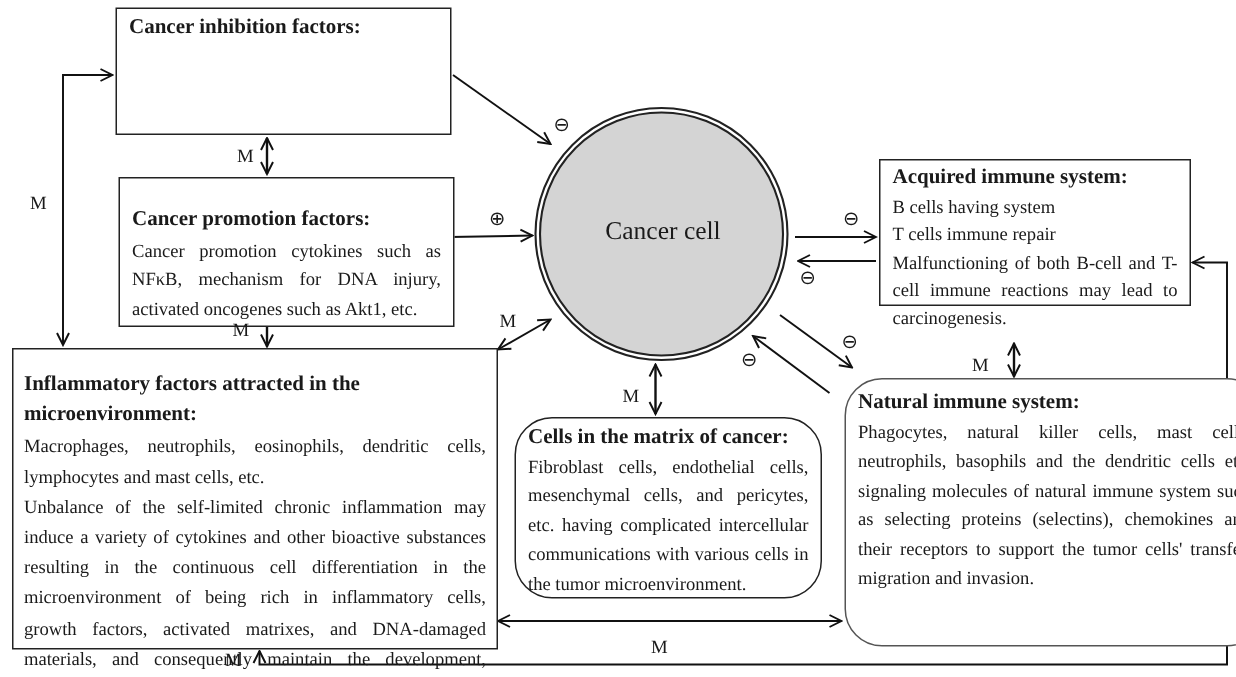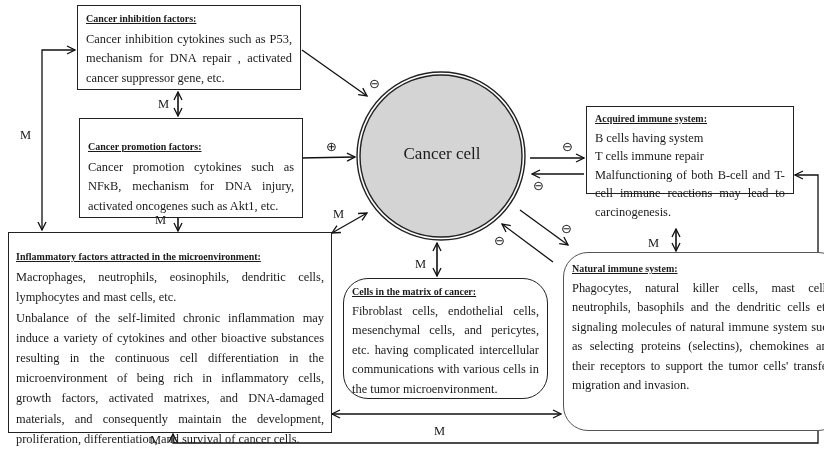--- a/index.html
+++ b/index.html
@@ -1,20 +1,20 @@
 <!DOCTYPE html>
 <html><head>
 <meta charset="utf-8">
 <style>
   html, body { margin:0; padding:0; background:#ffffff; }
   body { width:824px; height:451px; position:relative; overflow:hidden;
          font-family: "Liberation Serif", "DejaVu Serif", serif; color:#1a1a1a; }
   .box { position:absolute; border:1.3px solid #222; background:#fff; box-sizing:border-box;
          padding:4px 8px 4px 8px; font-size:12.4px; line-height:20.5px; }
-  .box .title { font-weight:bold; text-decoration:underline; display:block; font-size:10px; }
+  .box .title { font-weight:bold; display:block; font-size:14px; }
   .box .p { display:block; text-align:justify; text-align-last:left; }
   .gray { border-color:#555; }
   svg.lines { position:absolute; left:0; top:0; }
   .lbl { position:absolute; font-size:12.5px; line-height:14px; }
   .sym { position:absolute; font-size:13px; line-height:13px; font-family:"DejaVu Sans", sans-serif; }
   .cell-label { position:absolute; font-size:17px; left:380px; top:144px; width:124px; text-align:center; }
 </style>
 </head>
 <body>
 
@@ -54,40 +54,39 @@
 
   <line x1="332" y1="414" x2="561" y2="414" stroke="#111" stroke-width="1.3" marker-start="url(#ah)" marker-end="url(#ah)"></line>
 
   <polyline points="173,434 173,443 818,443 818,175 795,175" fill="none" stroke="#111" stroke-width="1.3" marker-start="url(#ah)" marker-end="url(#ah)"></polyline>
 </svg>
 
 <div class="cell-label">Cancer cell</div>
 
 <div class="box" style="left:77px; top:5px; width:224px; height:85px; padding-top:3px;">
   <span class="title">Cancer inhibition factors:</span>
-  <span class="p" style="line-height:19.5px;">Cancer inhibition cytokines such as P53, mechanism for DNA repair , activated cancer suppressor gene, etc.</span>
 </div>
 
 <div class="box" style="left:79px; top:118px; width:224px; height:100px; padding-top:18px;">
   <span class="title">Cancer promotion factors:</span>
   <span class="p" style="line-height:19.5px;">Cancer promotion cytokines such as NFκB, mechanism for DNA injury, activated oncogenes such as Akt1, etc.</span>
 </div>
 
 <div class="box" style="left:8px; top:232px; width:324px; height:201px; padding:14px 7px; line-height:20.2px;">
   <span class="title">Inflammatory factors attracted in the microenvironment:</span>
   <span class="p">Macrophages, neutrophils, eosinophils, dendritic cells, lymphocytes and mast cells, etc.</span>
   <span class="p">Unbalance of the self-limited chronic inflammation may induce a variety of cytokines and other bioactive substances resulting in the continuous cell differentiation in the microenvironment of being rich in inflammatory cells, growth factors, activated matrixes, and DNA-damaged materials, and consequently maintain the development, proliferation, differentiation, and survival of cancer cells.</span>
 </div>
 
 <div class="box" style="left:343px; top:278px; width:205px; height:121px; padding:3px 8px; line-height:19.5px;border-radius:25px;">
   <span class="title">Cells in the matrix of cancer:</span>
   <span class="p">Fibroblast cells, endothelial cells, mesenchymal cells, and pericytes, etc. having complicated intercellular communications with various cells in the tumor microenvironment.</span>
 </div>
 
-<div class="box" style="left:586px; top:106px; width:208px; height:88px; padding:3px 8px; line-height:18.6px;">
+<div class="box" style="left:586px; top:106px; width:208px; height:98px; padding:3px 8px; line-height:18.6px;">
   <span class="title">Acquired immune system:</span>
   <span class="p">B cells having system</span>
   <span class="p">T cells immune repair</span>
   <span class="p">Malfunctioning of both B-cell and T-cell immune reactions may lead to carcinogenesis.</span>
 </div>
 
 <div class="box gray" style="left:563px; top:252px; width:280px; height:179px; padding:6px 8px; line-height:19.5px;border-radius:25px;">
   <span class="title">Natural immune system:</span>
   <span class="p">Phagocytes, natural killer cells, mast cells, neutrophils, basophils and the dendritic cells etc. signaling molecules of natural immune system such as selecting proteins (selectins), chemokines and their receptors to support the tumor cells' transfer, migration and invasion.</span>
 </div>

